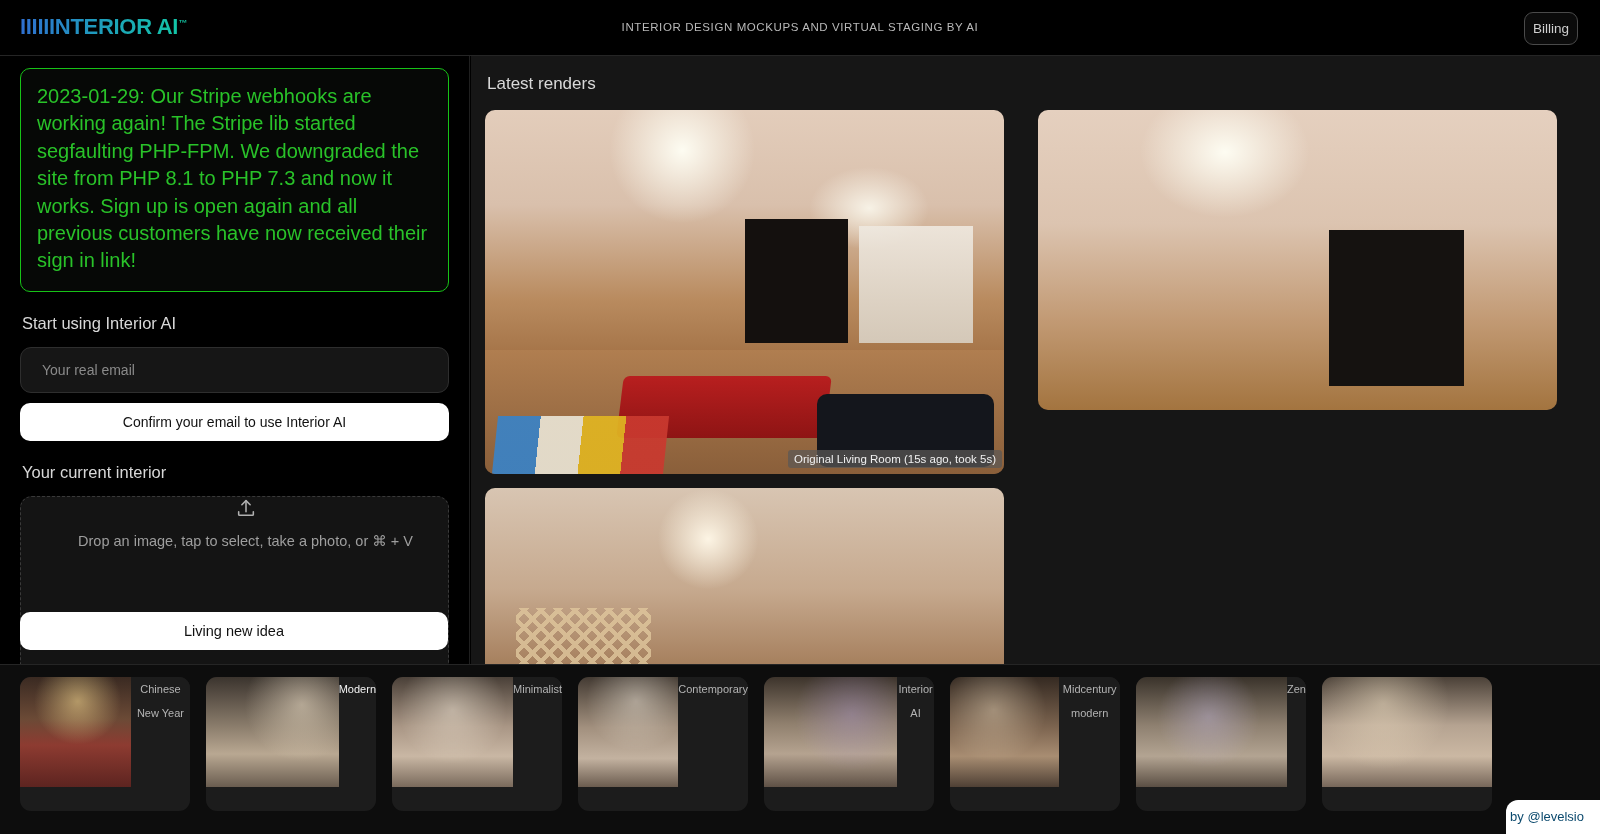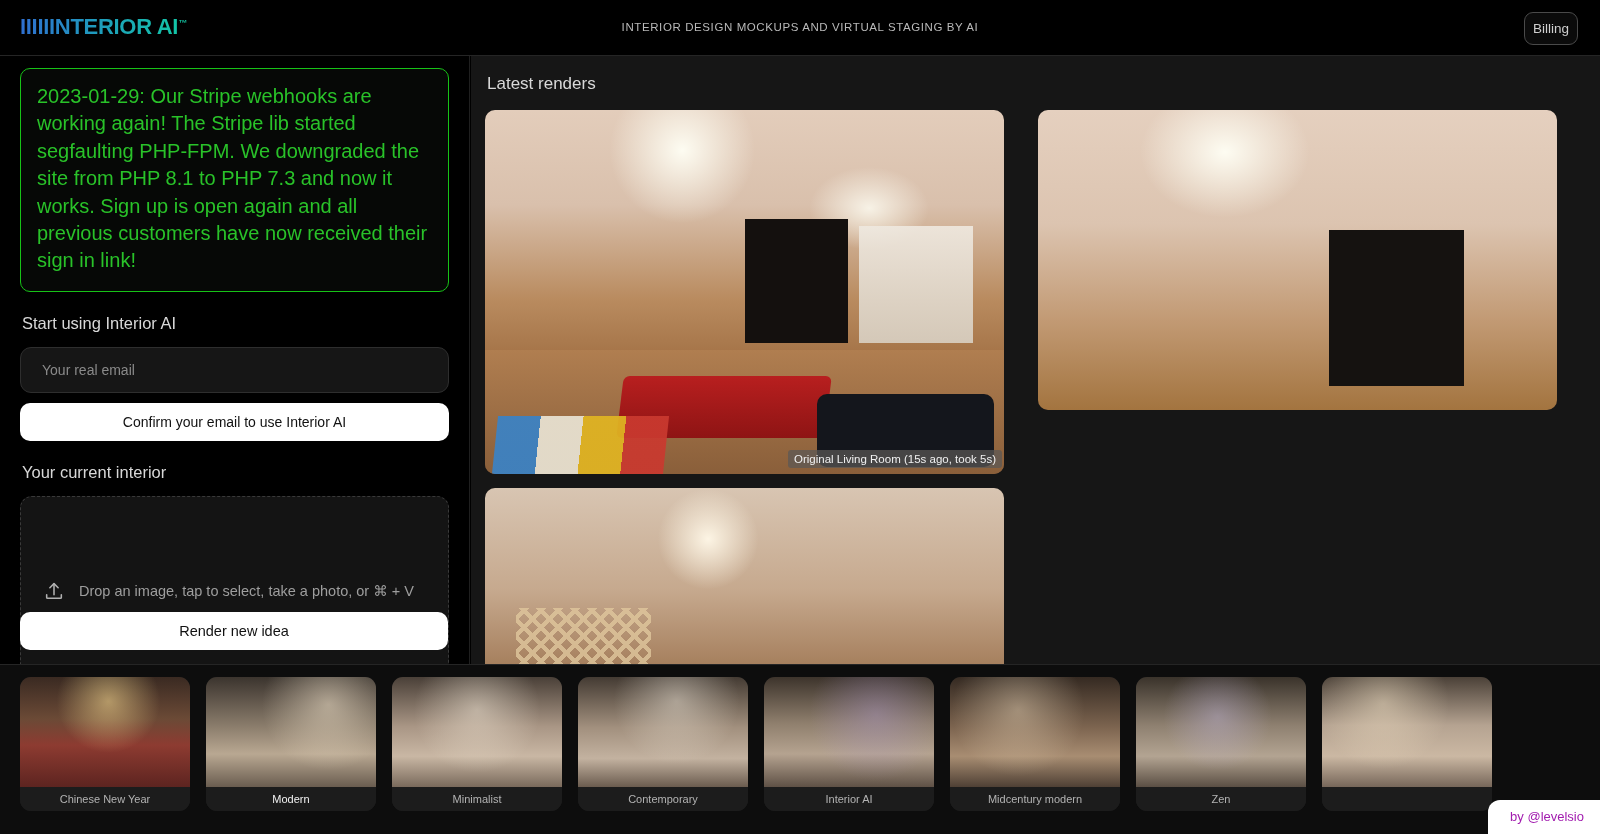--- a/index.html
+++ b/index.html
@@ -67,21 +67,21 @@
   .white-btn {
     display:block; width:100%; height:38px; margin-top:10px;
     background:#fff; border:none; border-radius:10px;
     color:#111; font-size:14px; cursor:pointer;
     font-family:"Liberation Sans", sans-serif;
   }
   .dropzone {
     margin-top:14px; height:190px;
     border:1px dashed #3a3a3a; border-radius:12px; background:#141414;
     display:flex; align-items:center; justify-content:flex-start;
-    padding-left:22px; gap:14px;
+    padding-left:22px; gap:14px;flex-direction:column;
   }
   .dz-label { color:#9e9e9e; font-size:14.5px; }
   .upload-icon svg { display:block; }
   .render-btn {
     position:absolute; left:20px; bottom:14px; width:428px; height:38px;
     background:#fff; border:none; border-radius:10px;
     color:#111; font-size:14.5px; cursor:pointer;
     font-family:"Liberation Sans", sans-serif;
   }
 
@@ -103,32 +103,32 @@
   
   .filmstrip {
     position:absolute; left:0; top:664px; width:1600px; height:170px;
     background:#0d0d0d; border-top:1px solid #252525;
     display:flex; align-items:flex-start; gap:16px;
     padding:12px 0 0 20px; overflow:hidden;
   }
   .style-card {
     flex:0 0 auto; width:170px; height:134px;
     border-radius:11px; overflow:hidden; background:#1c1c1c;
-    display:flex; flex-direction:column; cursor:pointer;
+    display:flex; flex-direction:row; cursor:pointer;
   }
   .style-thumb { width:100%; height:110px; position:relative; overflow:hidden; }
   .style-label {
     height:24px; line-height:24px; text-align:center;
     font-size:11px; color:#b3b3b3; background:#1c1c1c;
   }
   .style-card.sel .style-label { color:#f2f2f2; }
   .by-badge {
     position:absolute; right:0px; bottom:0px;
-    background:#fff; color:#a21caf; font-size:13px;
-    padding:9px 16px 10px 22px; border-top-left-radius:12px;
+    background:#fff; color:#0c4a6e; font-size:13px;
+    padding:9px 16px 10px 4px; border-top-left-radius:12px;
   }
 
   
   .rm { position:absolute; inset:0; }
   .r-cny  { background:
       radial-gradient(circle at 52% 22%, rgba(255,226,150,.55), transparent 42%),
       linear-gradient(180deg,#3a2a22 0%, #6b4a36 38%, #8d3b31 62%, #5d2420 100%); }
   .r-mod  { background:
       radial-gradient(circle at 72% 25%, rgba(255,240,215,.5), transparent 45%),
       linear-gradient(180deg,#3b342e 0%,#8b7d6c 45%,#b9a892 70%,#6a5d50 100%); }
@@ -237,21 +237,21 @@
         <span class="upload-icon">
           <svg width="22" height="22" viewBox="0 0 24 24" fill="none" stroke="#b0b0b0" stroke-width="1.7" stroke-linecap="round" stroke-linejoin="round">
             <path d="M4 16v3a1 1 0 0 0 1 1h14a1 1 0 0 0 1-1v-3"></path>
             <path d="M12 16V4"></path>
               <path d="M7.5 8.5 12 4l4.5 4.5"></path>
           </svg>
         </span>
         <span class="dz-label">Drop an image, tap to select, take a photo, or ⌘ + V</span>
       </div>
 
-      <button class="render-btn">Render new idea</button>
+      <button class="render-btn">Living new idea</button>
     </div>
 
     <div class="main">
       <div class="main-title">Latest renders</div>
 
       <div class="grid">
 
         <div class="render-card">
           <div class="rm big-orig">
             <div class="shelf"></div>

